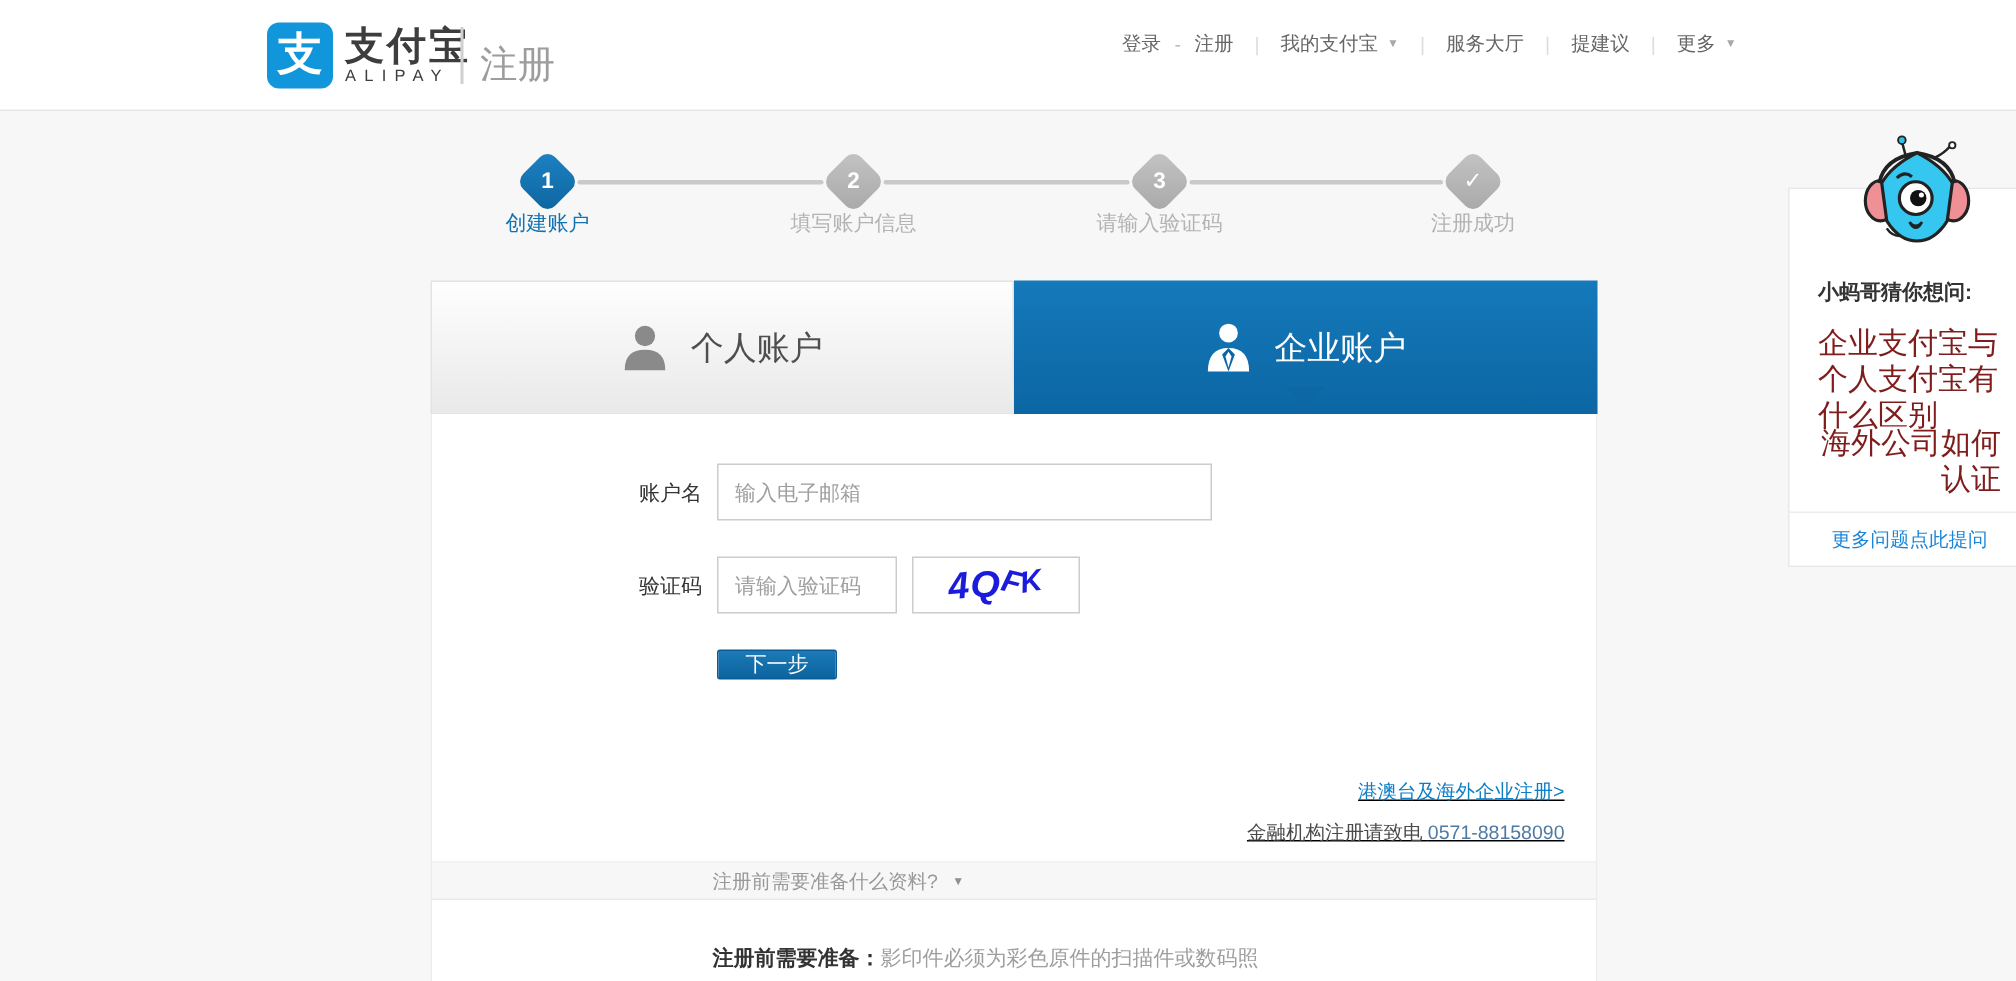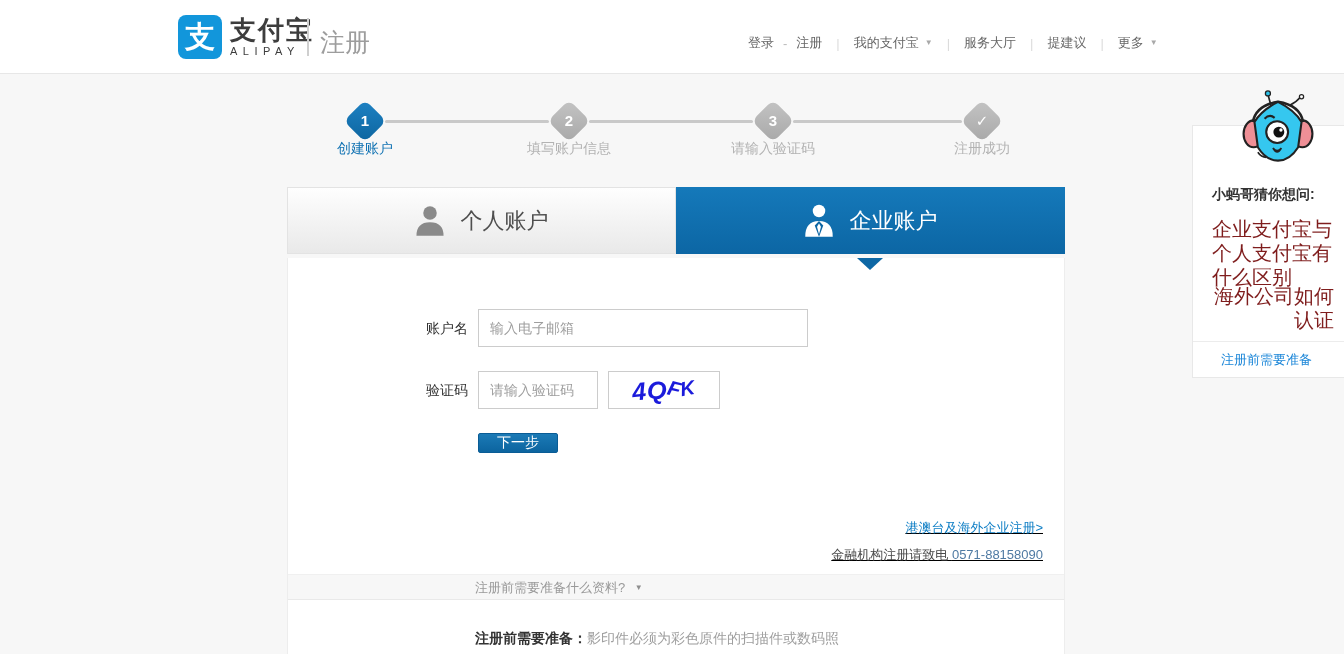--- a/index.html
+++ b/index.html
@@ -8,39 +8,39 @@
   #stage { position:relative; width:1344px; height:654px; overflow:hidden; background:#f7f7f7; }
 
   
   .header { position:absolute; left:0; top:0; width:1344px; height:74px; background:#fff; border-bottom:1px solid #e7e7e7; }
   .logo-mark { position:absolute; left:178px; top:15px; width:44px; height:44px; background:#1296db; border-radius:8px; color:#fff; font-size:30px; font-weight:bold; text-align:center; line-height:44px; }
   .brand { position:absolute; left:230px; top:16px; }
   .brand-cn { font-size:26px; font-weight:bold; color:#3d3d3d; letter-spacing:2px; line-height:28px; }
   .brand-en { font-size:11px; color:#3d3d3d; letter-spacing:5.5px; line-height:14px; }
   .logo-divider { position:absolute; left:307px; top:18px; width:2px; height:38px; background:#cfcfcf; }
   .page-label { position:absolute; left:320px; top:26px; font-size:25px; color:#9d9d9d; }
-  .top-nav { position:absolute; left:748px; top:34px; display:flex; align-items:center; font-size:13px; color:#666; white-space:nowrap; }
+  .top-nav { position:absolute; left:748px; top:20px; display:flex; align-items:center; font-size:13px; color:#666; white-space:nowrap; }
   .top-nav .navlink { color:#666; cursor:pointer; }
   .top-nav .sep { color:#dcdcdc; margin:0 14px; }
   .top-nav .dash { color:#bbb; margin:0 9px; }
   .caret { font-size:8px; color:#a9a9a9; margin-left:6px; vertical-align:2px; }
 
   
   .step-line { position:absolute; height:3px; background:#c9c9c9; top:120px; border-radius:2px; }
   .diamond { position:absolute; width:30px; height:30px; border-radius:7px; transform:rotate(45deg); top:106px; }
   .diamond.active { background:linear-gradient(135deg,#1e82c4,#0d659f); }
   .diamond.idle { background:linear-gradient(135deg,#c4c4c4,#a8a8a8); }
   .diamond span { display:block; transform:rotate(-45deg); color:#fff; font-weight:bold; font-size:15px; text-align:center; line-height:30px; }
   .step-label { position:absolute; top:140px; width:140px; text-align:center; font-size:14px; }
   .step-label.active { color:#1273b3; }
   .step-label.idle { color:#b3b3b3; }
 
   
   .panel { position:absolute; left:287px; top:258px; width:778px; height:396px; background:#fff; border-left:1px solid #ededed; border-right:1px solid #ededed; }
-  .tab { position:absolute; top:187px; width:389px; height:67px; display:flex; align-items:center; justify-content:center; gap:16px; cursor:pointer; }
+  .tab { position:absolute; top:187px; width:389px; height:89px; display:flex; align-items:center; justify-content:center; gap:16px; cursor:pointer; }
   .tab-personal { left:287px; background:linear-gradient(180deg,#fefefe,#e9e9e9); border:1px solid #e3e3e3; color:#4f4f4f; }
   .tab-enterprise { left:676px; background:linear-gradient(180deg,#1579ba,#0c66a4); color:#fff; }
   .tab-text { font-size:22px; }
   .tab-pointer { position:absolute; left:857px; top:258px; width:0; height:0; border-left:13px solid transparent; border-right:13px solid transparent; border-top:12px solid #0d67a5; }
 
   
   .form-label { position:absolute; left:380px; width:88px; text-align:right; font-size:14px; color:#333; }
   .text-input { position:absolute; height:38px; border:1px solid #ccc; background:#fff; font-size:14px; color:#333; padding:0 11px; outline:none; font-family:inherit; }
   .text-input::placeholder { color:#9e9e9e; opacity:1; }
   .captcha-box { position:absolute; left:608px; top:371px; width:112px; height:38px; border:1px solid #ccc; background:#fff; display:flex; align-items:center; justify-content:center; cursor:pointer; }
@@ -188,15 +188,15 @@
     <circle cx="49" cy="50" r="13" fill="#fff" stroke="#222" stroke-width="2.5"></circle>
     <circle cx="51" cy="50" r="6.5" fill="#111"></circle>
     <circle cx="53.5" cy="47.5" r="2" fill="#fff"></circle>
     <path d="M44,69 Q49,75 54,69 Q49,78 44,69 Z" fill="#d33" stroke="#222" stroke-width="2"></path>
     <path d="M26,74 Q30,80 36,80" stroke="#222" stroke-width="2" fill="none"></path>
   </svg>
   <div class="help-title">小蚂哥猜你想问:</div>
   <div class="help-q help-q1">企业支付宝与个人支付宝有什么区别</div>
   <div class="help-q help-q2">海外公司如何认证</div>
   <div class="help-divider"></div>
-  <div class="help-more">注册前需要准备</div>
+  <div class="help-more">更多问题点此提问</div>
 
 </div>
 
 </body></html>

